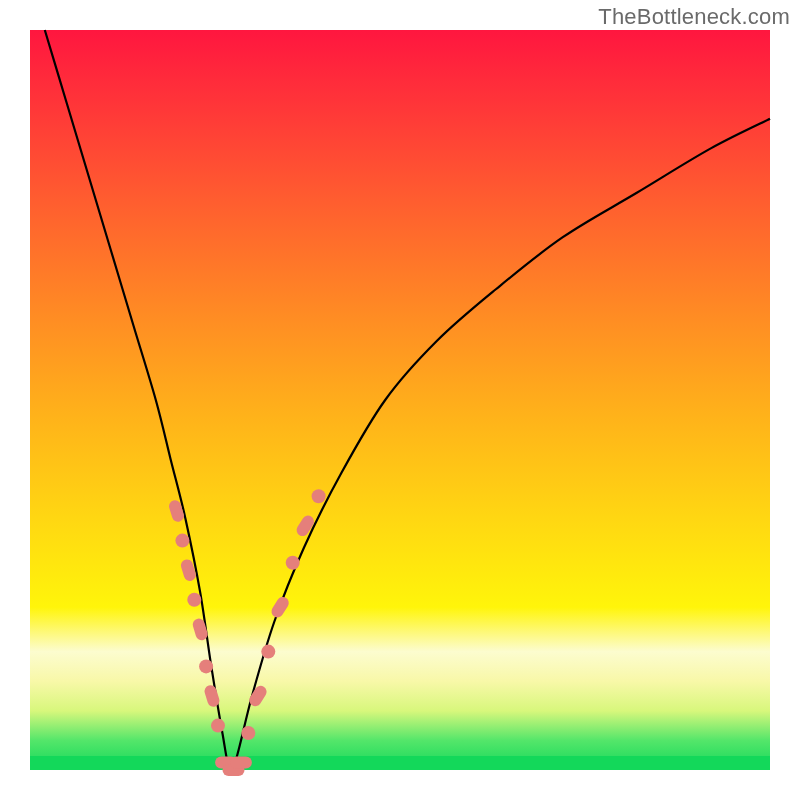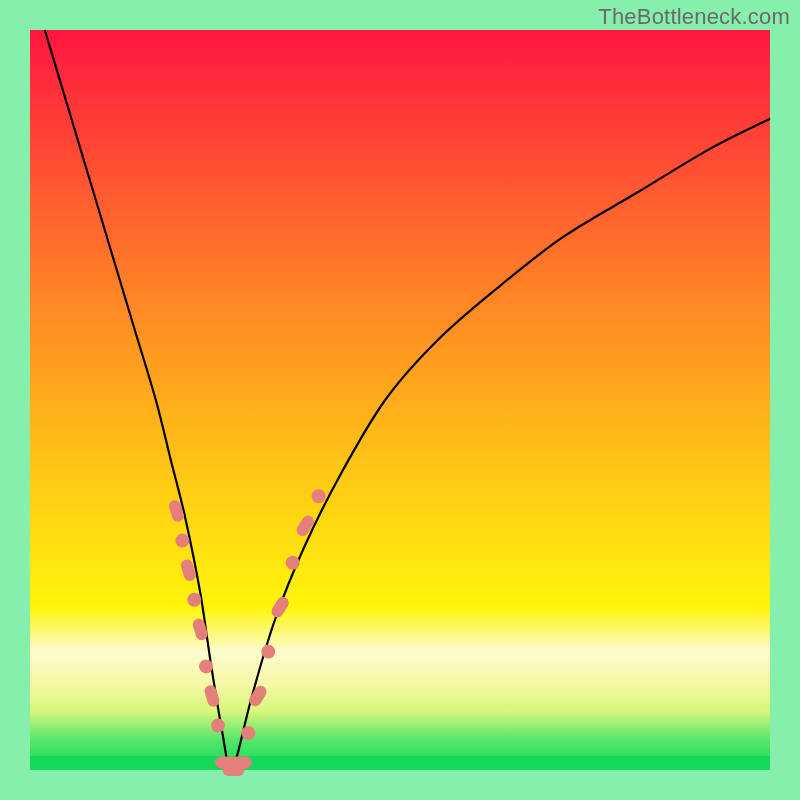--- a/index.html
+++ b/index.html
@@ -8,21 +8,21 @@
     width: 800px;
     height: 800px;
     background: #000;
     font-family: Arial, Helvetica, sans-serif;
     overflow: hidden;
   }
   .stage {
     position: relative;
     width: 800px;
     height: 800px;
-    background: #86efac;
+    background: #ffffff;
   }
   
   .plot-area {
     position: absolute;
     left: 30px;
     top: 30px;
     width: 740px;
     height: 740px;
     
     background: linear-gradient(

